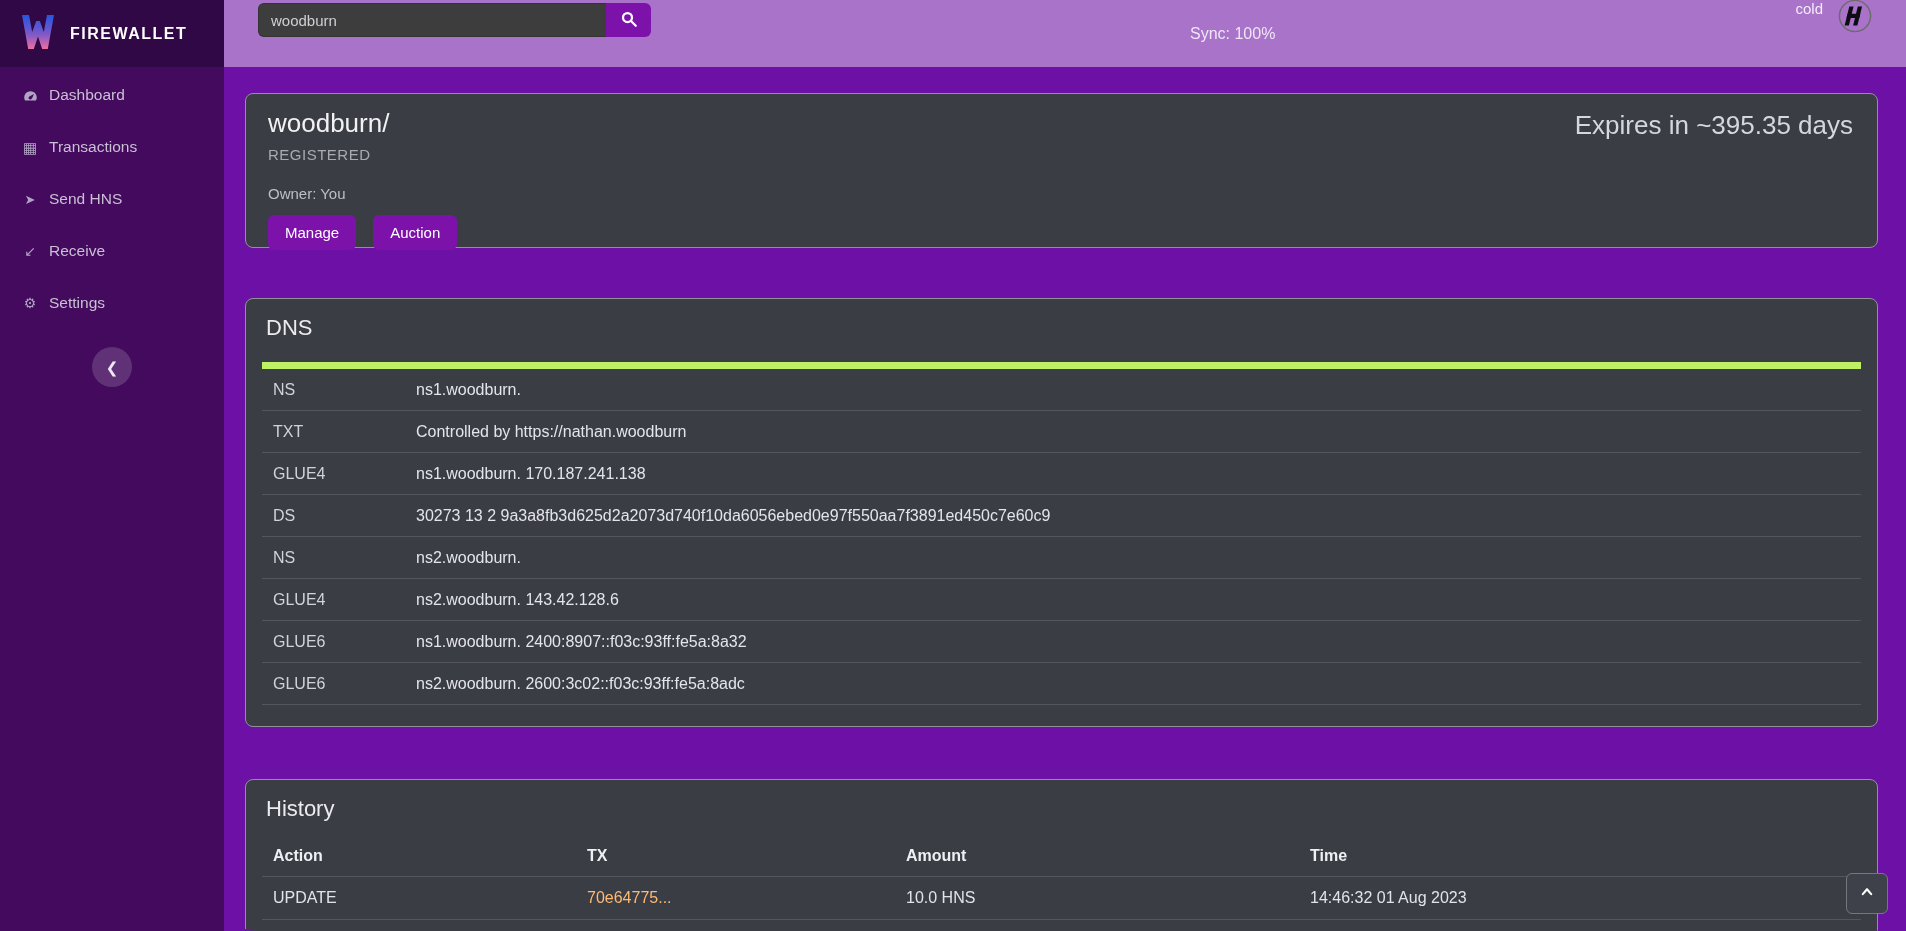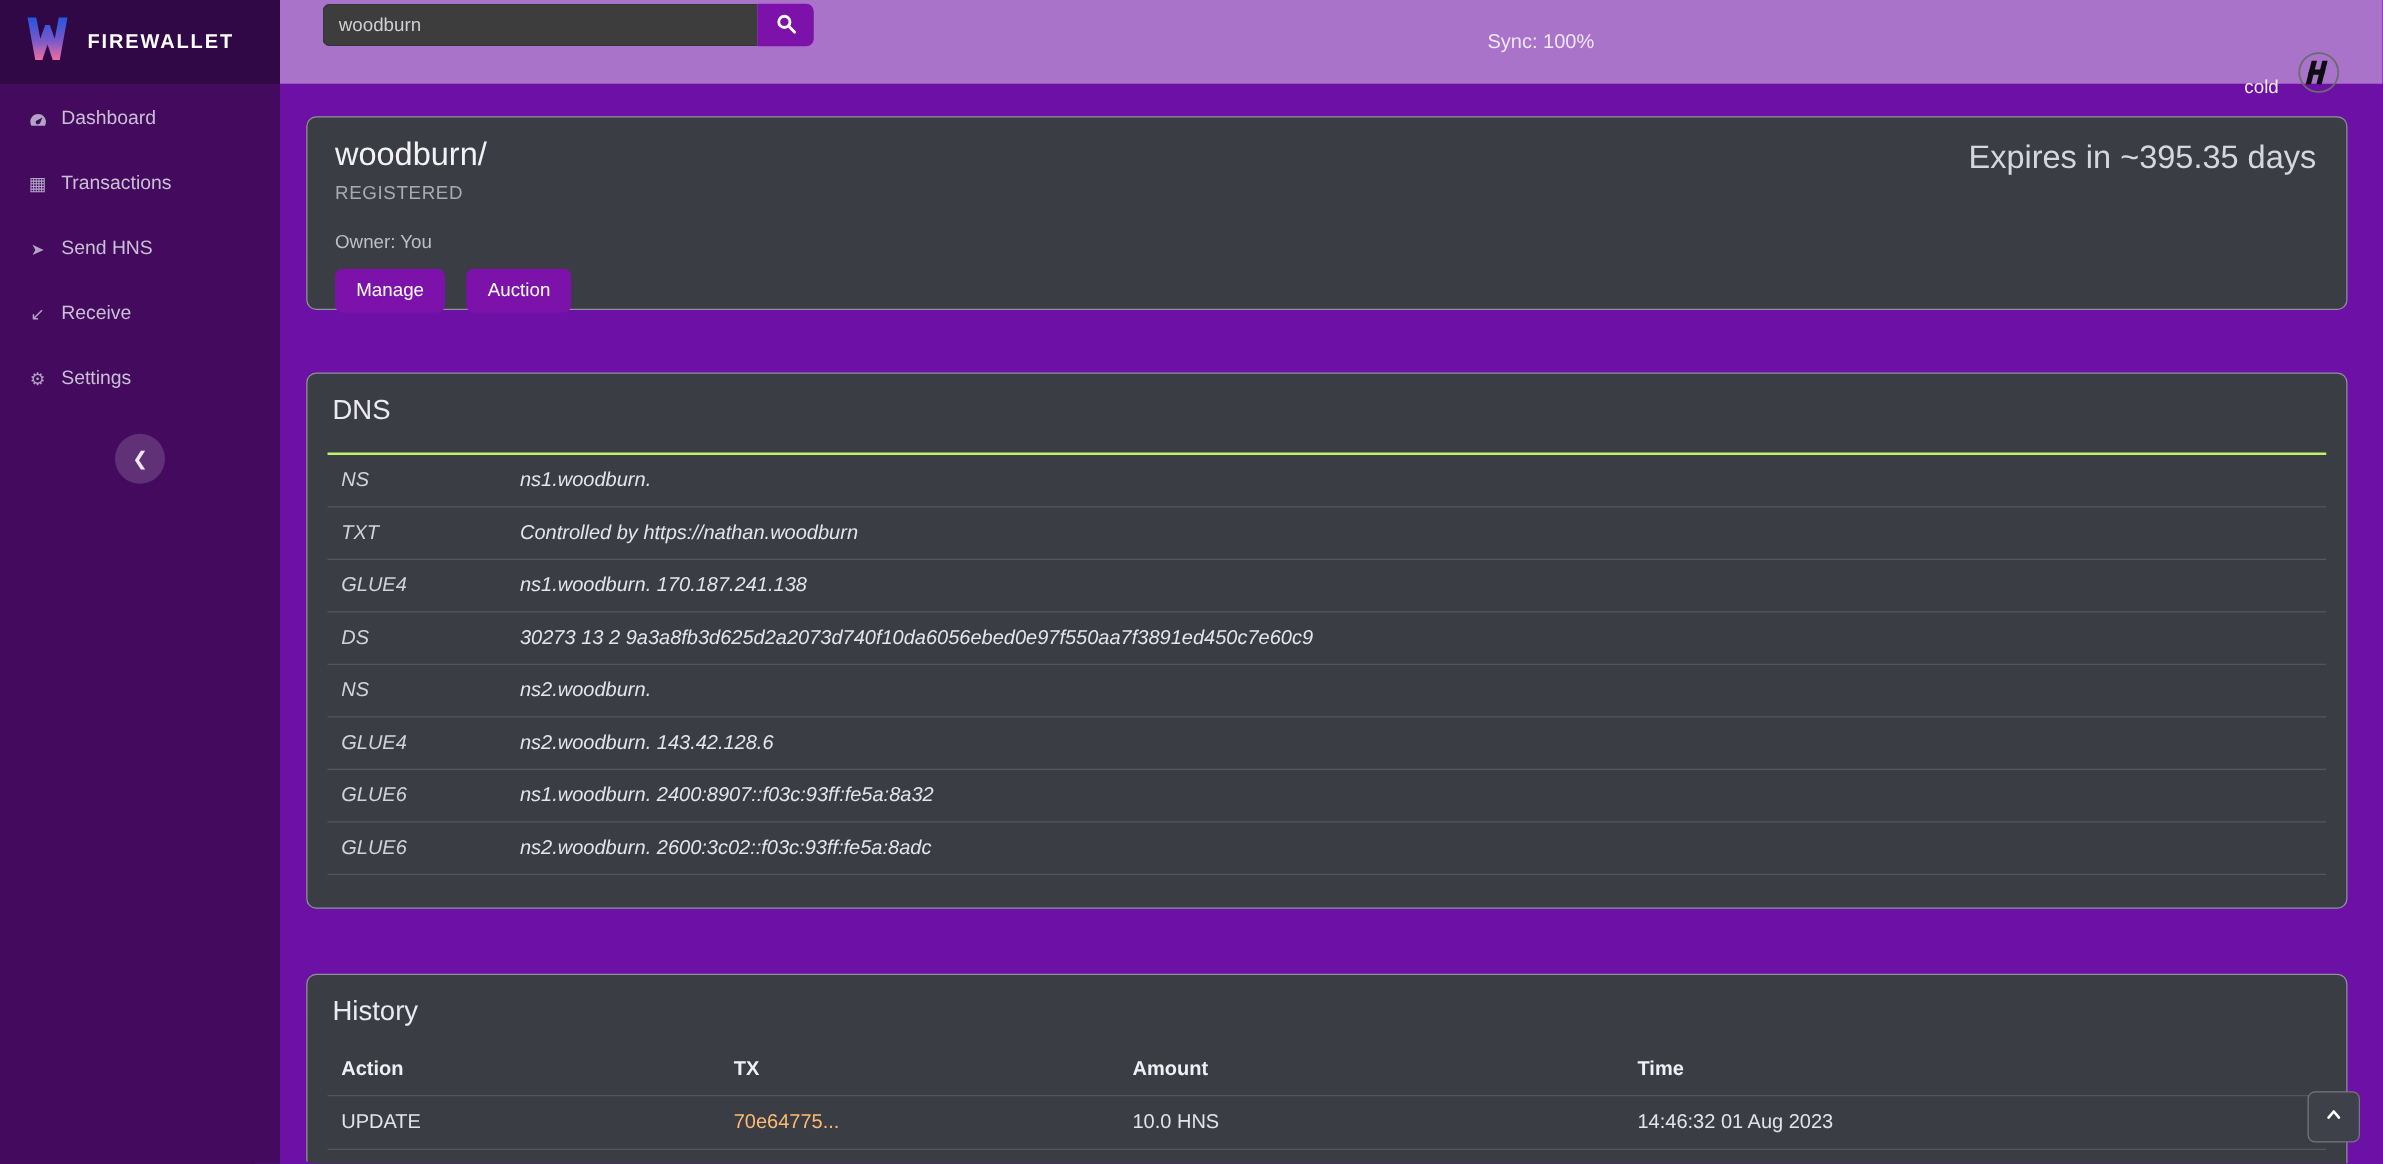--- a/index.html
+++ b/index.html
@@ -53,21 +53,21 @@
     width: 45px; height: 34px; background: #7d12aa; border: none;
     border-radius: 0 6px 6px 0; display: flex; align-items: center;
     justify-content: center; cursor: pointer;
   }
   .sync-status {
     position: absolute; left: 966px; top: 0; height: 67px; line-height: 67px;
     color: #eee6f5; font-size: 16px;
   }
   .top-right {
     position: absolute; right: 33px; top: 0; height: 78px;
-    display: flex; align-items: flex-end; gap: 14px;
+    display: flex; align-items: flex-start; gap: 14px;
   }
   .wallet-label { color: #f3ecf8; font-size: 15px; }
   .avatar {
     width: 36px; height: 36px; border-radius: 50%;
     display: flex; align-items: center; justify-content: center; cursor: pointer;
   }
   
   .main {
     position: absolute; left: 224px; top: 67px; width: 1682px; height: 864px;
     background: #6c10a6; overflow: hidden; z-index: 1; border-radius: 32px;
@@ -86,21 +86,21 @@
     background: #7d12aa; color: #ffffff; border: none; border-radius: 6px;
     padding: 9px 17px; font-size: 15px; cursor: pointer;
     font-family: "Liberation Sans", "DejaVu Sans", sans-serif;
   }
   .domain-expires {
     position: absolute; top: 16px; right: 24px;
     font-size: 26px; color: #d6d7dc;
   }
   .card-dns { margin-top: 50px; height: 429px; }
   .section-title { margin: 16px 0 0 20px; font-size: 22px; font-weight: 500; color: #ebebef; }
-  .dns-table { margin: 21px 16px 0 16px; border-top: 2px solid #bef264; font-style: italic; }
+  .dns-table { margin: 21px 16px 0 16px; border-top: 7px solid #bef264; }
   .dns-row {
     display: grid; grid-template-columns: 143px 1fr; align-items: center;
     height: 41px; border-bottom: 1px solid #54565e; padding-left: 11px;
     font-size: 16px;
   }
   .dns-type  { color: #d2d3d9; }
   .dns-value { color: #e4e5ea; }
   .card-history { margin-top: 52px; height: 240px; }
   .hist-table { margin: 14px 16px 0 16px; }
   .hist-head, .hist-row {

